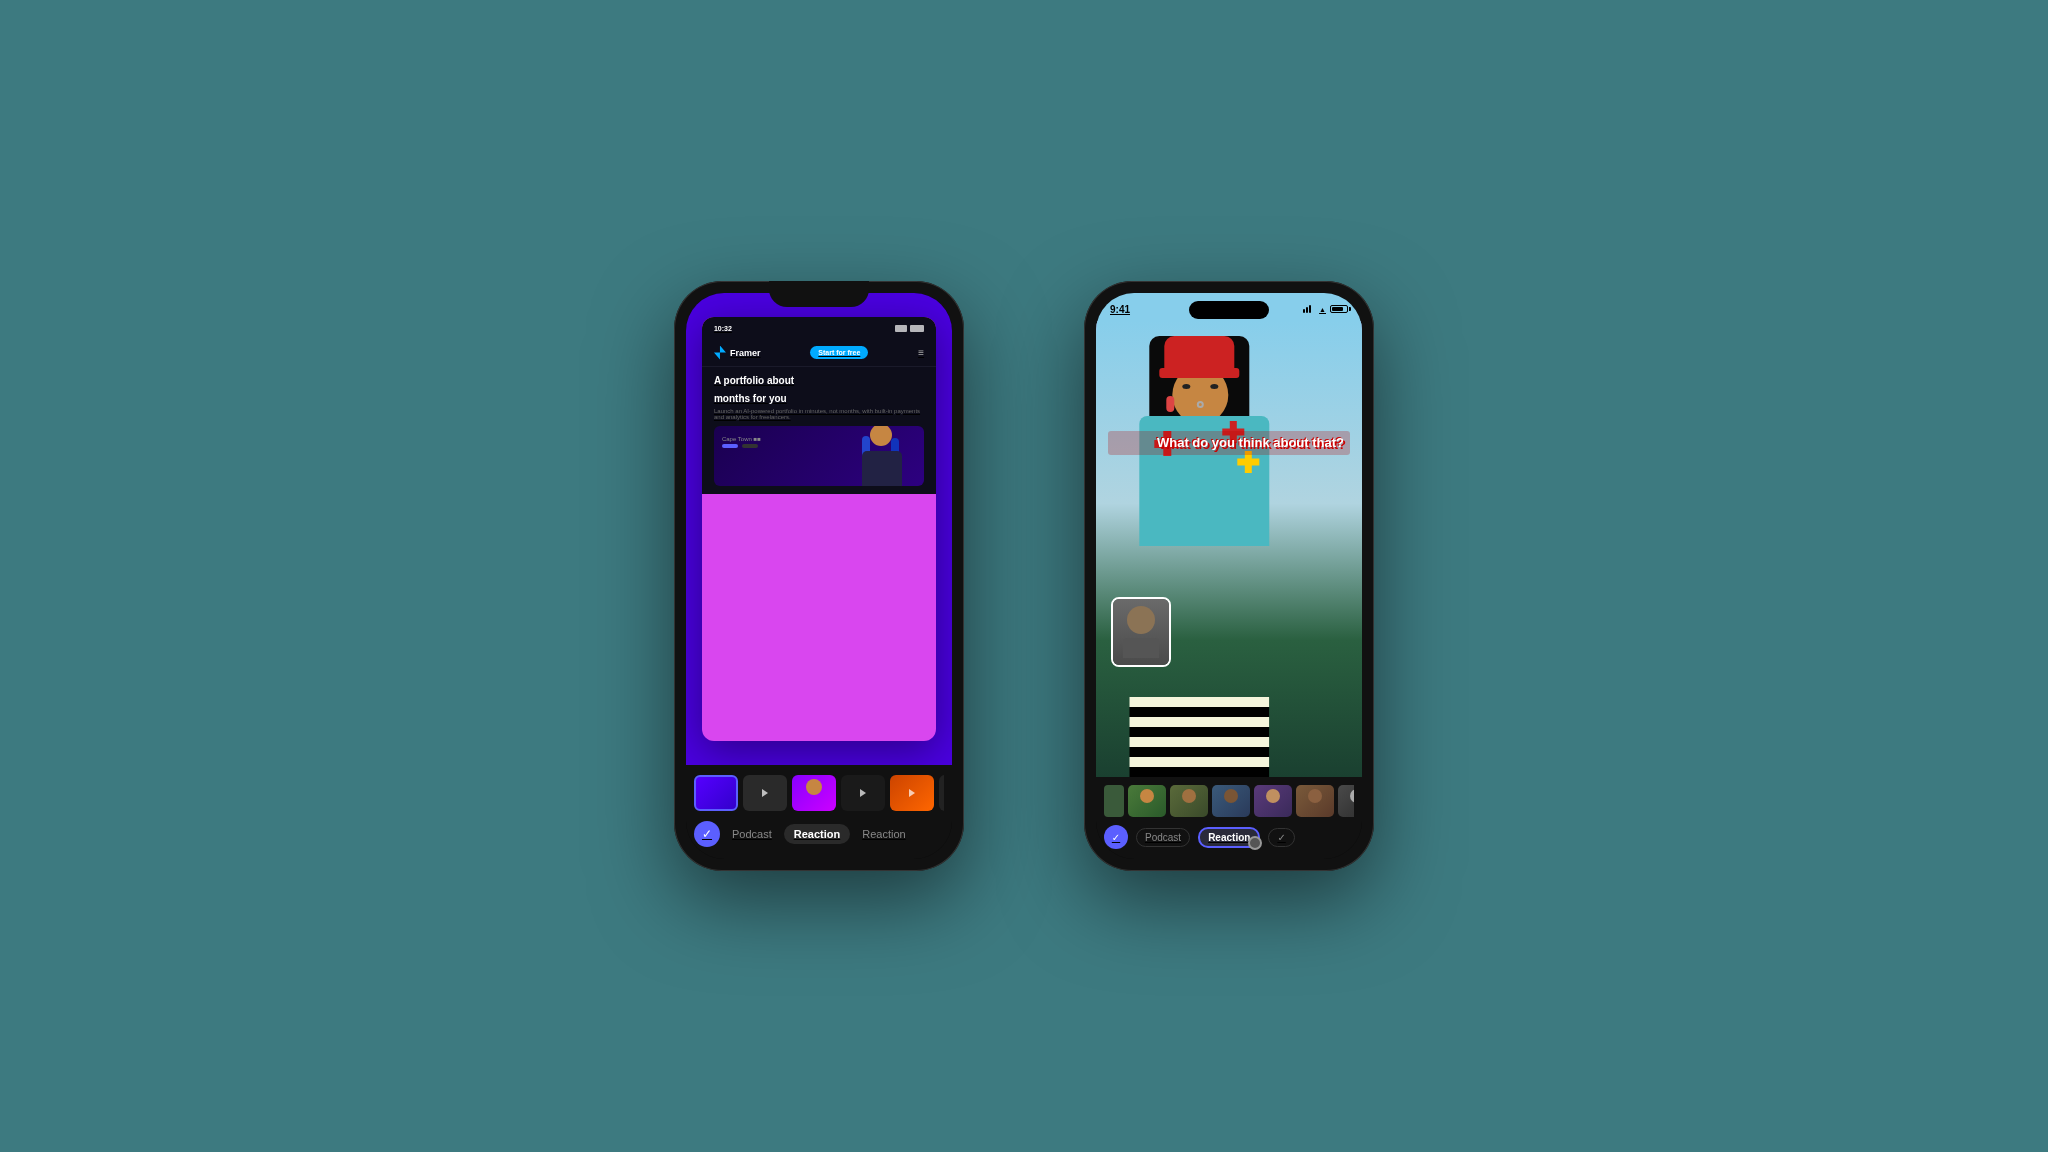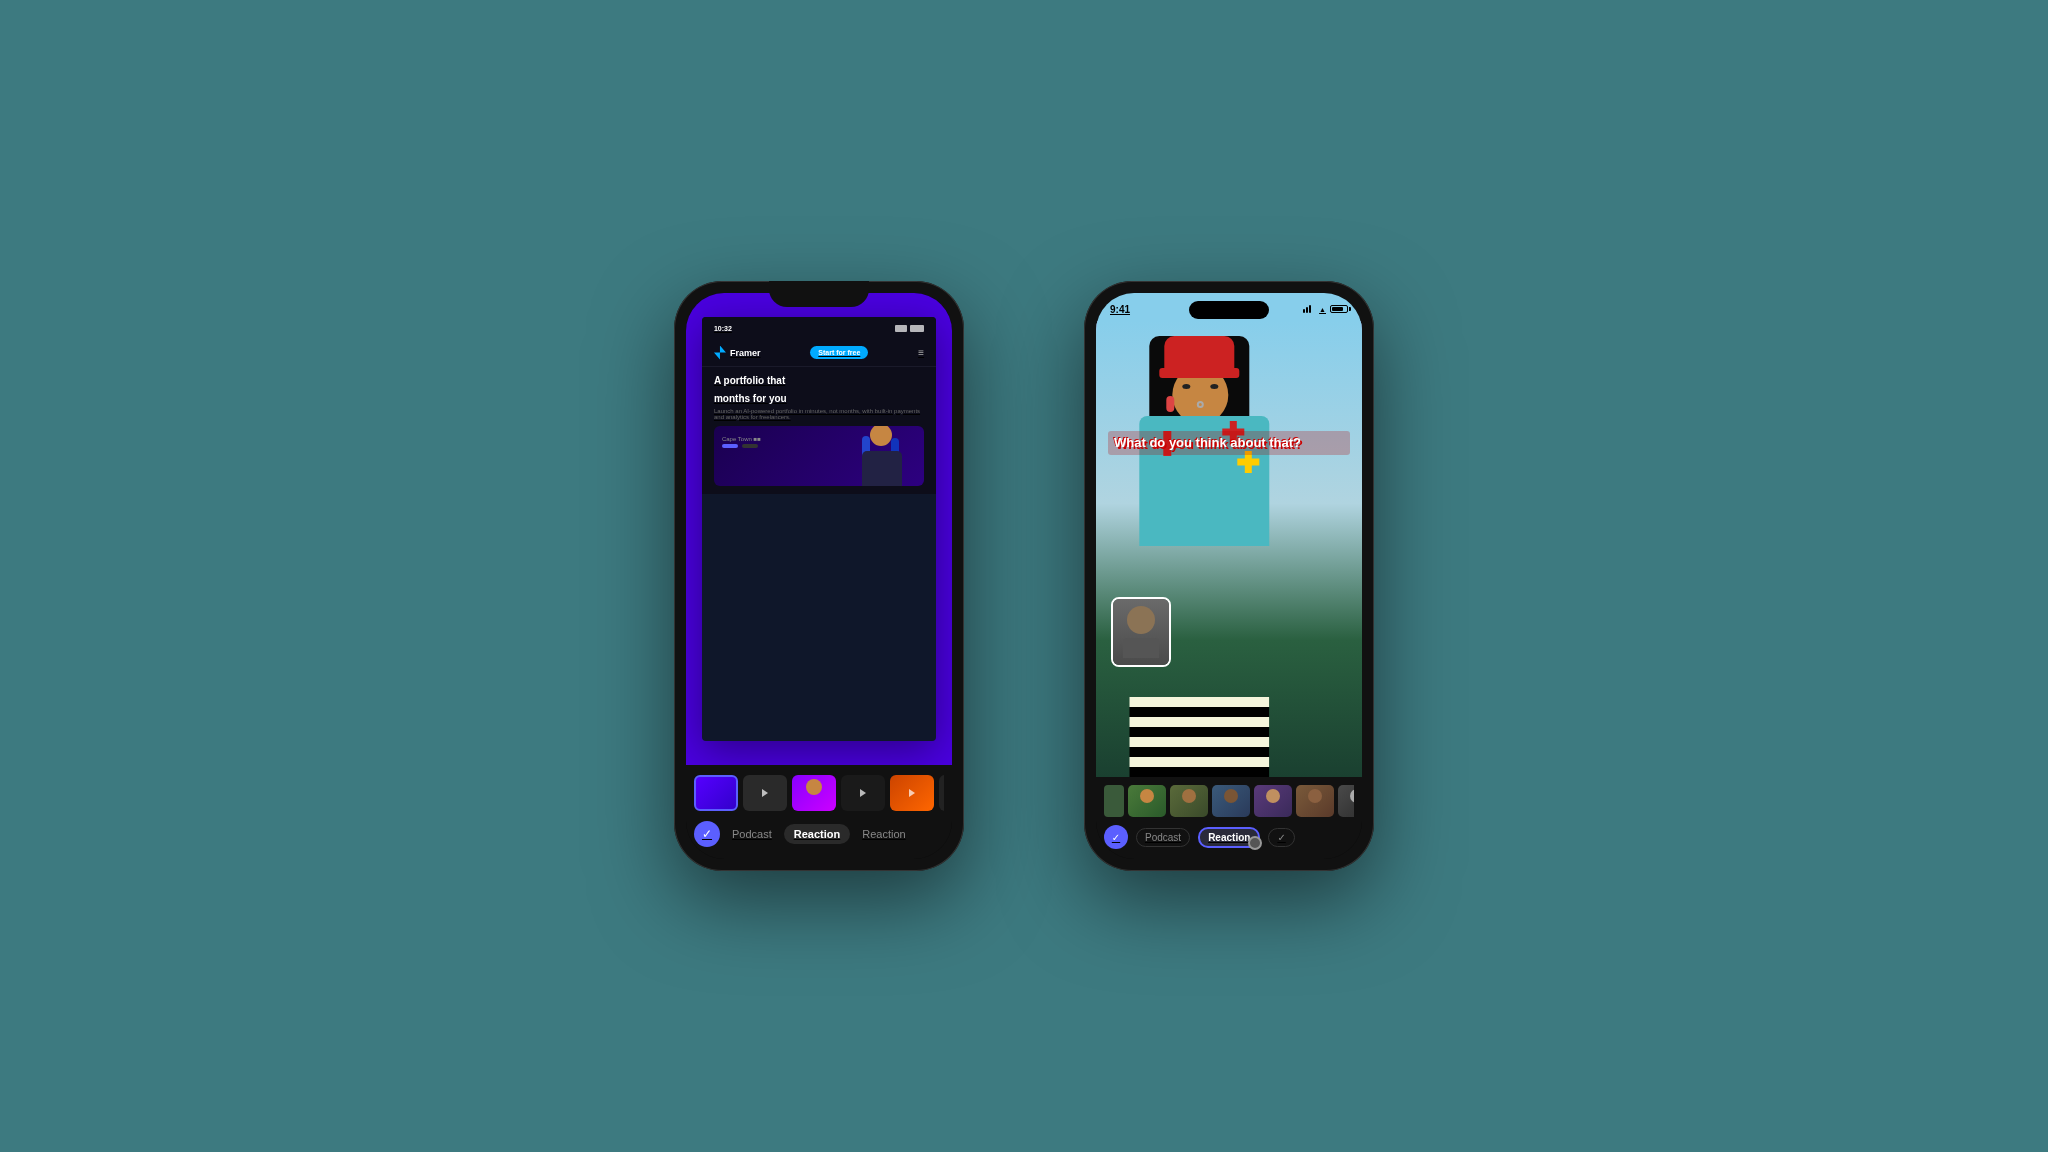--- a/index.html
+++ b/index.html
@@ -68,22 +68,22 @@
       display: flex;
       align-items: center;
       justify-content: center;
       overflow: hidden;
     }
 
     
     .framer-mockup {
       width: 88%;
       height: 90%;
-      background: #0f172a;
-      border-radius: 4px;
+      background: #d946ef;
+      border-radius: 12px;
       overflow: hidden;
       position: relative;
       box-shadow: 0 10px 40px rgba(0,0,0,0.4);
     }
 
     .framer-nav {
       display: flex;
       align-items: center;
       justify-content: space-between;
       padding: 8px 12px;
@@ -384,20 +384,21 @@
       height: 4px;
       background: #000;
       border-radius: 0 1px 1px 0;
     }
 
     .right-main-content {
       flex: 1;
       position: relative;
       overflow: hidden;
       background: #c4b5fd;
+      text-align: right;
     }
 
     
     .woman-bg {
       width: 100%;
       height: 100%;
       position: absolute;
       top: 0;
       left: 0;
       background: linear-gradient(180deg, #87ceeb 0%, #b0d4e0 40%, #2a6040 70%, #1a4030 100%);
@@ -522,21 +523,21 @@
               <div class="framer-logo-icon"></div>
               <span class="framer-logo-text">Framer</span>
             </div>
             <div class="framer-cta-btn">Start for free</div>
             <div style="color:#aaa;font-size:10px;">≡</div>
           </div>
 
 
           <div class="framer-portfolio-section">
             <div style="display:flex;align-items:baseline;gap:3px;margin-bottom:3px;">
-              <div class="framer-portfolio-title">A portfolio that</div>
+              <div class="framer-portfolio-title">A portfolio about</div>
             </div>
             <div class="framer-portfolio-title">months for you</div>
             <div class="framer-portfolio-sub">Launch an AI-powered portfolio in minutes, not months,
 with built-in payments and analytics for freelancers.</div>
             <div class="framer-portfolio-img">
 
               <div style="position:absolute;bottom:0;right:15px;width:55px;height:70px;overflow:hidden;">
                 <div style="width:22px;height:22px;background:#c68642;border-radius:50%;position:absolute;top:8px;left:16px;"></div>
 
                 <div style="width:8px;height:40px;background:#2244cc;border-radius:4px;position:absolute;top:20px;left:8px;"></div>

